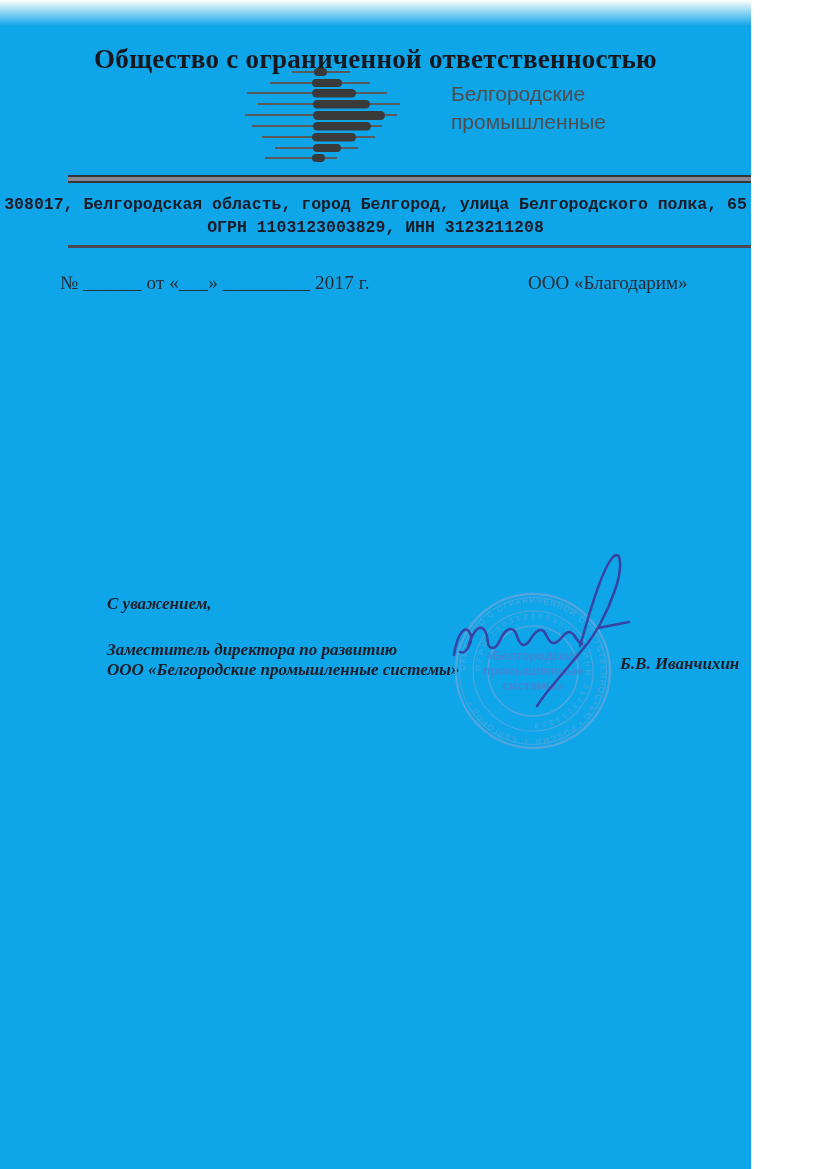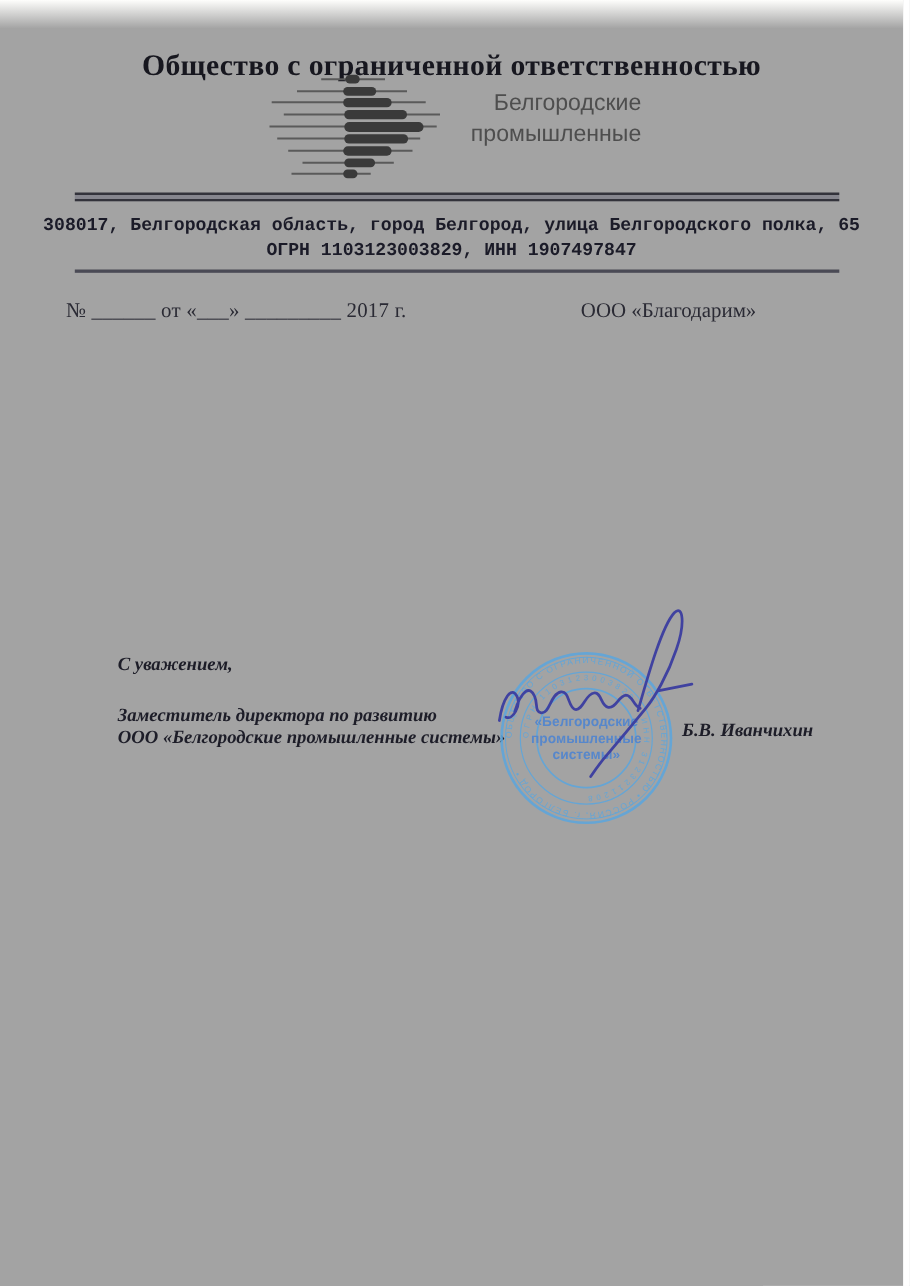--- a/index.html
+++ b/index.html
@@ -1,40 +1,40 @@
 <!DOCTYPE html>
 <html><head>
 <meta charset="utf-8">
 <style>
   html,body{margin:0;padding:0;background:#ffffff;}
   .page{
     position:relative;
-    width:821px;height:1169px;
-    background:#a3a3a3;
+    width:751px;height:1169px;
+    background:#0ea5e9;
     overflow:hidden;
     font-family:"Liberation Serif", serif;
     color:#23232b;
   }
   
   .page::before{
     content:"";position:absolute;left:0;top:0;width:100%;height:26px;
     background:linear-gradient(#fefefc, rgba(254,254,252,0));
     pointer-events:none;
   }
   .org-type{
     position:absolute;left:0;top:44px;width:100%;margin:0;
     text-align:center;
     font-size:27px;font-weight:bold;letter-spacing:.3px;
     color:#17171f;
   }
   .logo-svg{position:absolute;left:243px;top:66px;}
   .logo-text{
-    position:absolute;left:428px;top:80px;
+    position:absolute;left:451px;top:80px;
     font-family:"Liberation Sans", sans-serif;
-    font-size:21px;line-height:28px;color:#4e4e4e;text-align:right;
+    font-size:21px;line-height:28px;color:#4e4e4e;
   }
   .rule-thick{
     position:absolute;left:68px;top:175px;width:695px;height:8px;
     background:linear-gradient(#33333b 0,#33333b 2px,#86868e 2px,#86868e 6px,#33333b 6px,#33333b 8px);
   }
   .addr{
     position:absolute;left:0;width:100%;text-align:center;
     font-weight:bold;font-size:16.5px;color:#1b1b28;font-family:Liberation Mono, monospace;
   }
   .addr1{top:195px;}
@@ -99,21 +99,21 @@
   </svg>
 
   <div class="logo-text">
     <div>Белгородские</div>
     <div>промышленные</div>
   </div>
 
   <div class="rule-thick"></div>
 
   <div class="addr addr1">308017, Белгородская область, город Белгород, улица Белгородского полка, 65</div>
-  <div class="addr addr2">ОГРН 1103123003829, ИНН 1907497847</div>
+  <div class="addr addr2">ОГРН 1103123003829, ИНН 3123211208</div>
 
   <div class="rule-thin"></div>
 
   <div class="ref-left">№ ______ от «___» _________ 2017 г.</div>
   <div class="ref-right">ООО «Благодарим»</div>
 
 
   <div class="closing-line salutation">С уважением,</div>
   <div class="closing-line pos2">ООО «Белгородские промышленные системы»</div>
   <div class="closing-line pos1">Заместитель директора по развитию</div>

